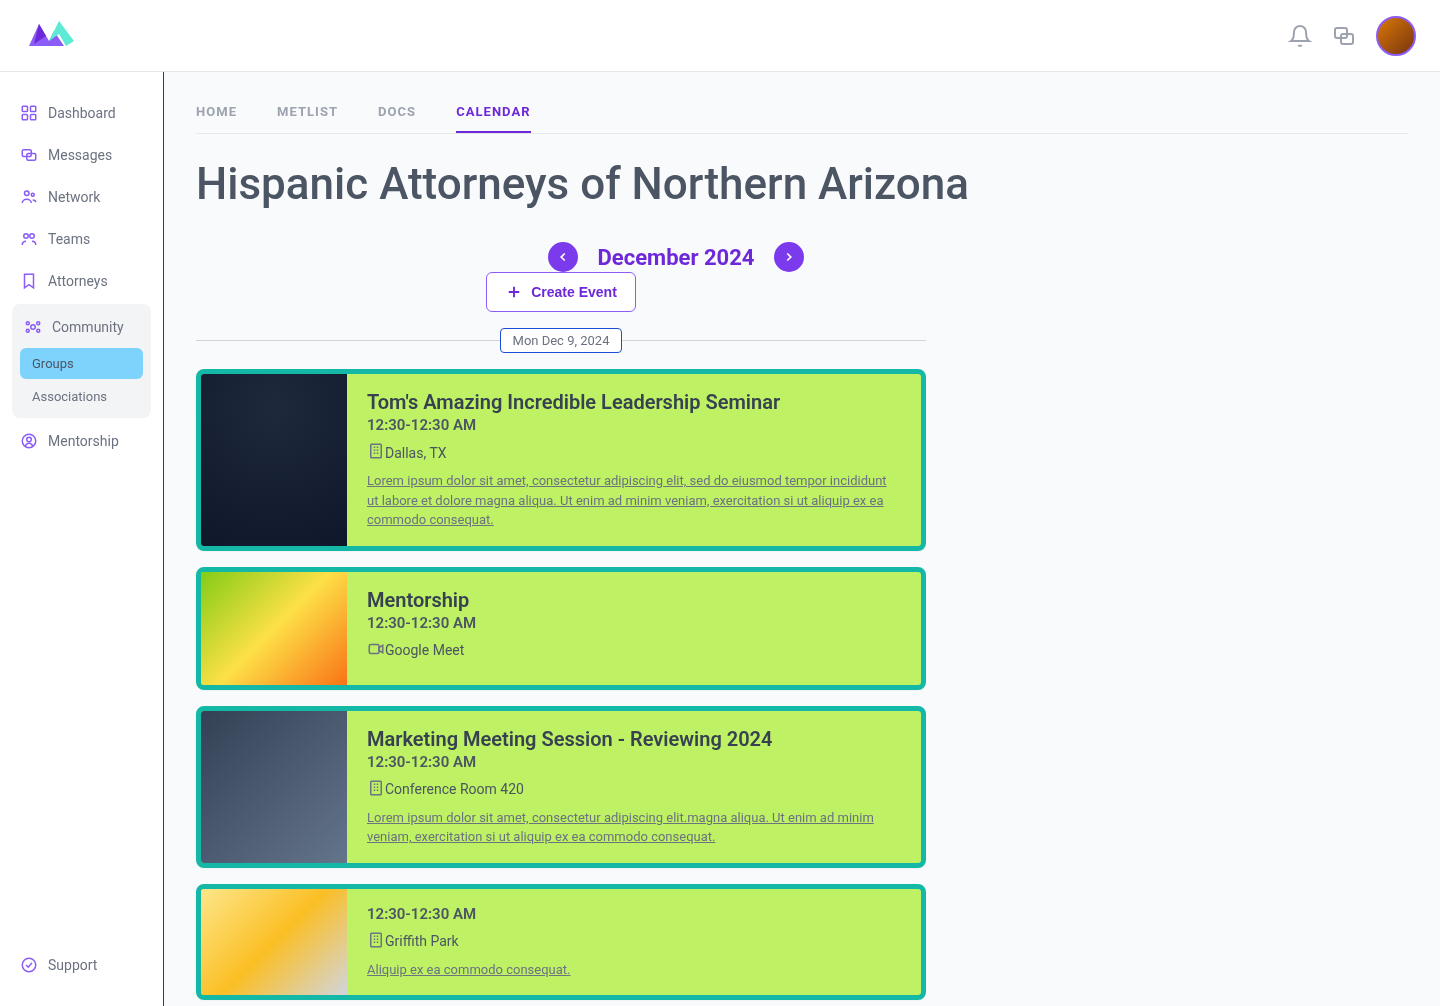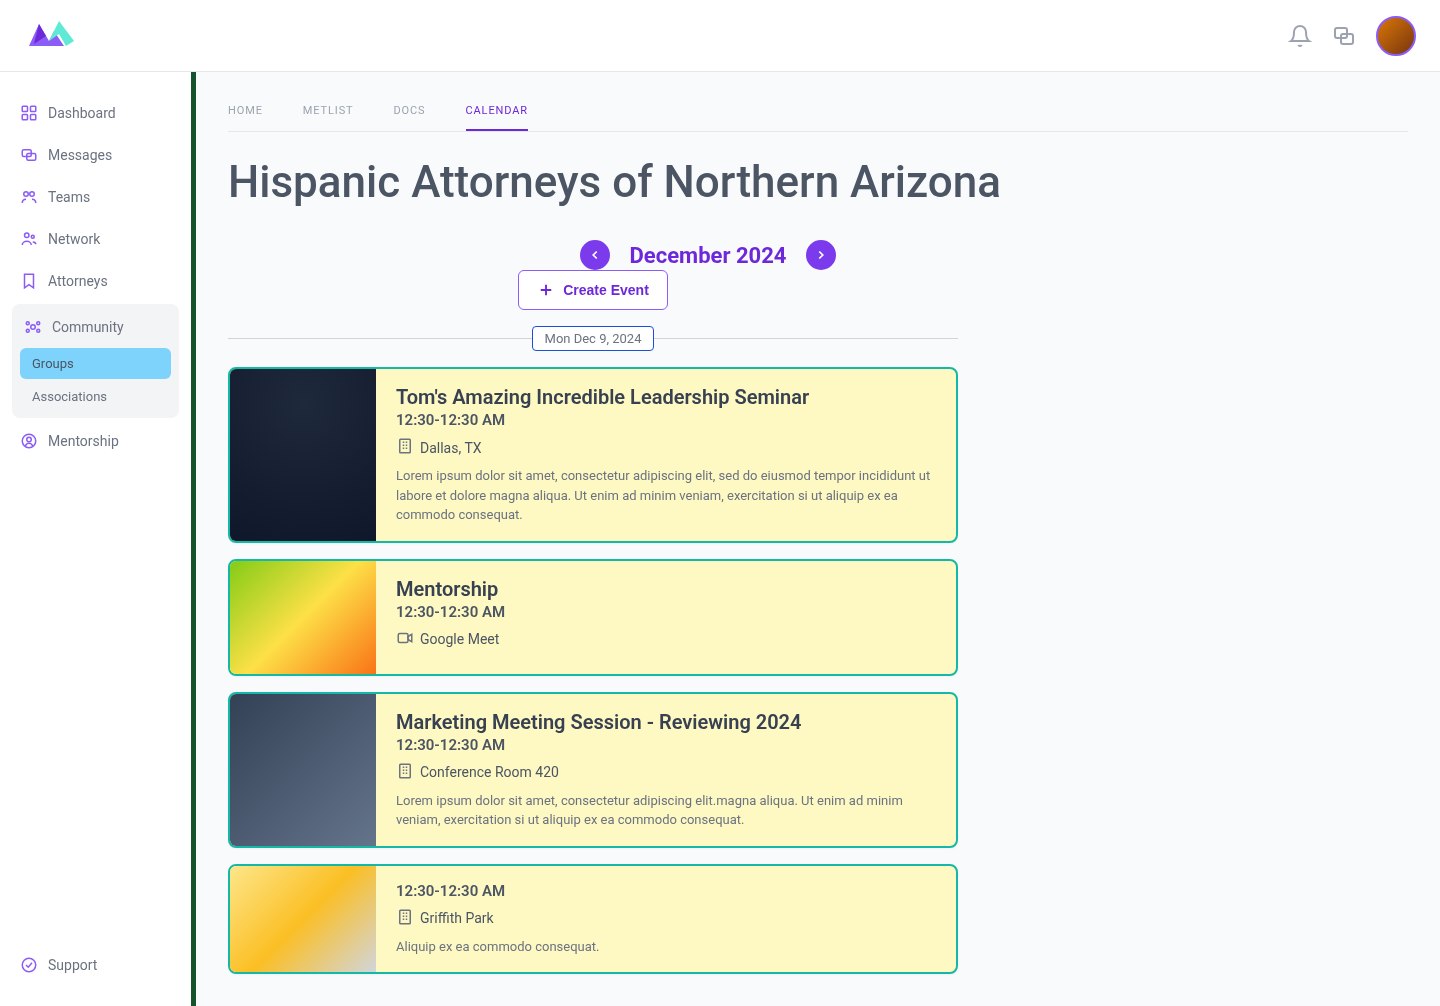--- a/index.html
+++ b/index.html
@@ -38,23 +38,23 @@
       border-radius: 50%;
       border: 2px solid #8b5cf6;
       background: linear-gradient(135deg, #d97706, #78350f);
       cursor: pointer;
     }
     .layout {
       display: flex;
       height: calc(100vh - 72px);
     }
     .sidebar {
-      width: 196px;
+      width: 164px;
       background: #fff;
-      border-right: 5px solid #14532d;
+      border-right: 1px solid #14532d;
       padding: 20px 12px;
       display: flex;
       flex-direction: column;
     }
     .sidebar-item {
       display: flex;
       align-items: center;
       gap: 10px;
       padding: 12px 8px;
       color: #6b7280;
@@ -97,22 +97,22 @@
       overflow-y: auto;
     }
     .tabs {
       display: flex;
       gap: 40px;
       border-bottom: 1px solid #e5e7eb;
       margin-bottom: 24px;
     }
     .tab {
       padding: 12px 0;
-      font-size: 11px;
-      font-weight: 400;
+      font-size: 13px;
+      font-weight: 700;
       letter-spacing: 0.08em;
       color: #9ca3af;
       cursor: pointer;
       border-bottom: 2px solid transparent;
     }
     .tab.active {
       color: #6d28d9;
       border-bottom-color: #6d28d9;
     }
     .page-title {
@@ -186,22 +186,22 @@
       border: 1px solid #1d4ed8;
       border-radius: 4px;
       padding: 4px 12px;
       font-size: 13px;
       color: #6b7280;
       position: relative;
       z-index: 1;
     }
     .event-card {
       max-width: 730px;
-      background: #fef9c3;
-      border: 2px solid #14b8a6;
+      background: #bef264;
+      border: 5px solid #14b8a6;
       border-radius: 8px;
       display: flex;
       overflow: hidden;
       margin-bottom: 16px;
       box-shadow: 0 1px 2px rgba(0,0,0,0.04);
     }
     .event-img {
       width: 146px;
       flex-shrink: 0;
     }
@@ -221,30 +221,30 @@
     }
     .event-time {
       font-size: 15px;
       font-weight: 600;
       color: #4b5563;
       margin-bottom: 8px;
     }
     .event-loc {
       display: flex;
       align-items: center;
-      gap: 6px;
       font-size: 14px;
       color: #4b5563;
       margin-bottom: 8px;
     }
     .event-loc svg { width: 18px; height: 18px; color: #6b7280; }
     .event-desc {
       font-size: 13px;
       color: #6b7280;
       line-height: 1.5;
+      text-decoration: underline;
     }
   </style>
 </head>
 <body>
 
 <div class="header">
   <div class="logo">
     <svg viewBox="0 0 60 40" fill="none">
       <path d="M5 30 L15 8 L25 25 L30 15 L40 30 Z" fill="#8b5cf6"></path>
       <path d="M25 25 L35 5 L50 25 L42 30 L35 18 Z" fill="#5eead4"></path>
@@ -281,34 +281,34 @@
     </div>
     <div class="sidebar-item">
       <svg class="sidebar-icon" viewBox="0 0 24 24" fill="none" stroke="currentColor" stroke-width="2">
           <rect x="3" y="5" width="12" height="9" rx="2"></rect>
           <rect x="9" y="10" width="12" height="9" rx="2"></rect>
         </svg>
       <span>Messages</span>
     </div>
     <div class="sidebar-item">
       <svg class="sidebar-icon" viewBox="0 0 24 24" fill="none" stroke="currentColor" stroke-width="2">
-          <circle cx="8" cy="8" r="3"></circle>
-          <circle cx="16" cy="8" r="3"></circle>
-          <path d="M3 20c0-3 2-5 5-5M21 20c0-3-2-5-5-5"></path>
-        </svg>
-      <span>Teams</span>
-    </div>
-    <div class="sidebar-item">
-      <svg class="sidebar-icon" viewBox="0 0 24 24" fill="none" stroke="currentColor" stroke-width="2">
           <circle cx="9" cy="7" r="3"></circle>
           <path d="M3 20c0-3 3-5 6-5s6 2 6 5"></path>
           <circle cx="17" cy="9" r="2"></circle>
           <path d="M21 19c0-2-2-3-4-3"></path>
         </svg>
       <span>Network</span>
+    </div>
+    <div class="sidebar-item">
+      <svg class="sidebar-icon" viewBox="0 0 24 24" fill="none" stroke="currentColor" stroke-width="2">
+          <circle cx="8" cy="8" r="3"></circle>
+          <circle cx="16" cy="8" r="3"></circle>
+          <path d="M3 20c0-3 2-5 5-5M21 20c0-3-2-5-5-5"></path>
+        </svg>
+      <span>Teams</span>
     </div>
     <div class="sidebar-item">
       <svg class="sidebar-icon" viewBox="0 0 24 24" fill="none" stroke="currentColor" stroke-width="2">
           <path d="M6 3h12v18l-6-4-6 4z"></path>
         </svg>
       <span>Attorneys</span>
     </div>
     <div class="sidebar-group">
       <div class="sidebar-item">
         <svg class="sidebar-icon" viewBox="0 0 24 24" fill="none" stroke="currentColor" stroke-width="2">

